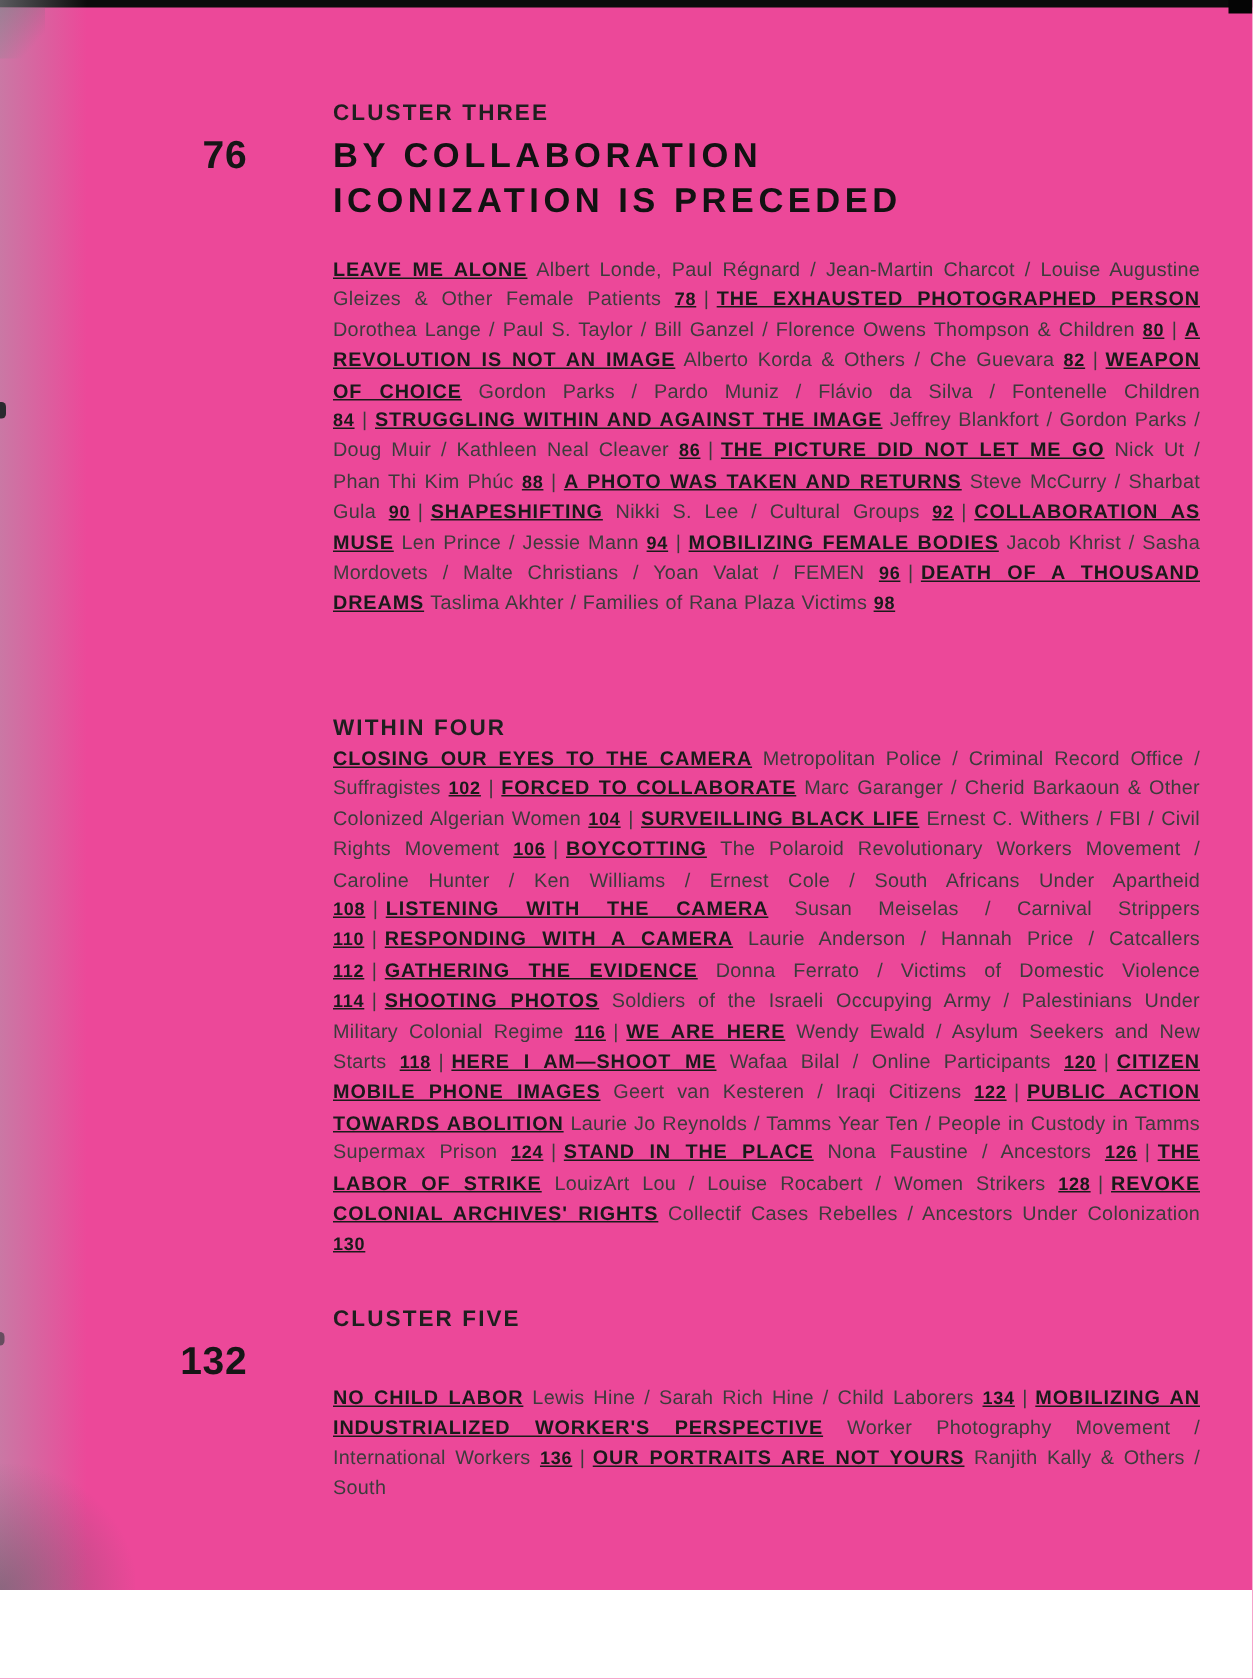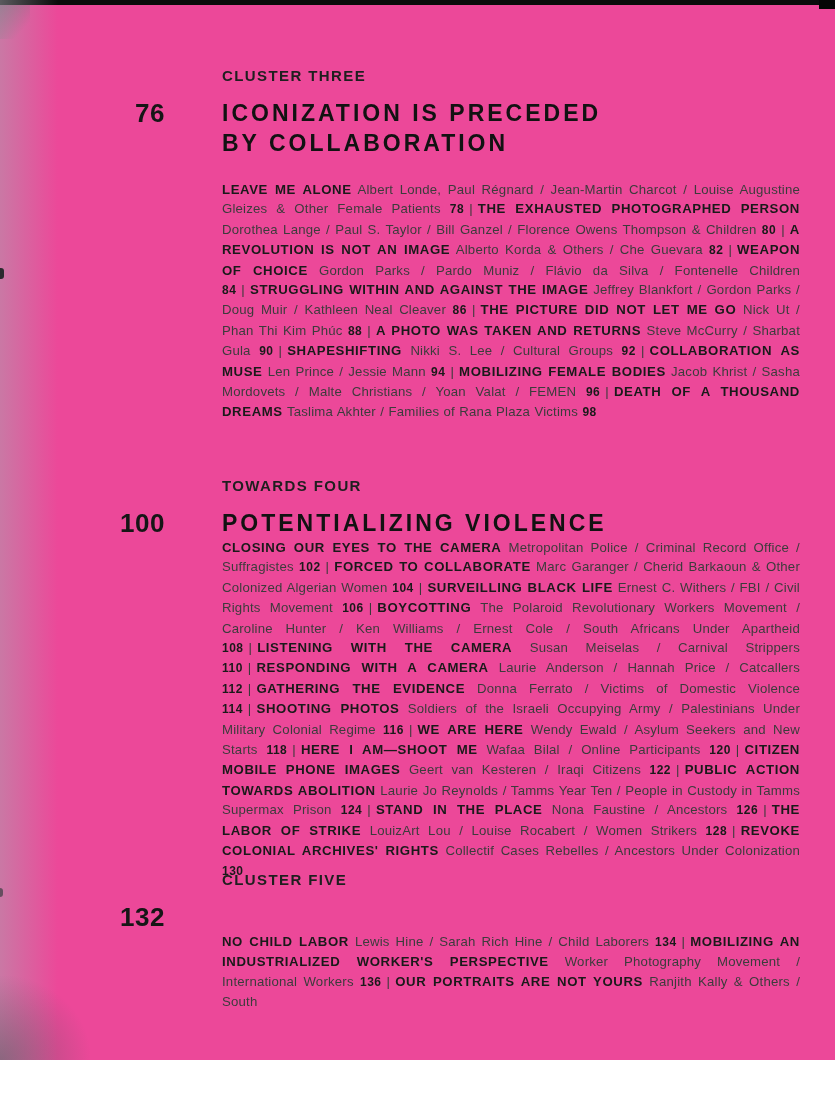--- a/index.html
+++ b/index.html
@@ -24,79 +24,72 @@
   
   .section{position:absolute;left:110px;width:692px;}
   .section-1{top:66px;}
   .section-2{top:476px;}
   .section-3{top:870px;}
   .cluster-label{
     margin-left:112px;
     font-size:15px;font-weight:700;letter-spacing:1.4px;
     line-height:20px;color:#1f1f1f;
   }
-  .headline{display:flex;align-items:flex-start;margin-top:12px;}
+  .headline{display:flex;align-items:flex-start;margin-top:2px;}
   .big-number{
     width:55px;text-align:right;flex:none;
     font-size:26px;font-weight:700;letter-spacing:.5px;
     line-height:30px;color:#161616;
   }
   .headline-title{
     margin-left:57px;
     font-size:23px;font-weight:700;letter-spacing:3px;
     line-height:30px;color:#121212;
   }
   .headline-title .line{display:block;white-space:nowrap;}
   .headline-title .line:empty{display:none;}
   .title-mark{font-size:11px;vertical-align:14px;letter-spacing:0;color:#2a2a2a;}
   .entries{
     margin-left:112px;width:578px;margin-top:0;
     font-size:13.2px;line-height:19.4px;color:#3c3c3c;
     text-align:justify;text-align-last:left;
     letter-spacing:.2px;word-spacing:.5px;
   }
   .section-1 .entries{margin-top:22px;}
-  .e-title{font-weight:700;color:#1a1a1a;letter-spacing:.6px;}
-  .e-page{font-weight:700;color:#1a1a1a;font-size:12px;letter-spacing:.5px;}
+  .e-title{font-weight:700;color:#1a1a1a;letter-spacing:.6px;text-decoration:underline;}
+  .e-page{font-weight:700;color:#1a1a1a;font-size:12px;letter-spacing:.5px;text-decoration:underline;}
   .sep{color:#3a3a3a;padding:0 5px;}
 </style>
 </head>
 <body>
 
 <div class="page">
 
   <div class="edge-top"></div>
   <div class="edge-top-right"></div>
   <div class="corner-top-left"></div>
   <div class="left-shadow"></div>
   <div class="left-nub-1"></div>
   <div class="left-nub-2"></div>
   <div class="corner-bottom-left"></div>
 
   <div class="section section-1">
     <div class="cluster-label">CLUSTER THREE</div>
     <div class="headline">
       <div class="big-number">76</div>
       <div class="headline-title">
+        <span class="line">BY COLLABORATION</span>
         <span class="line">ICONIZATION IS PRECEDED</span>
-        <span class="line">BY COLLABORATION</span>
       </div>
     </div>
     <p class="entries"><span class="e-title">LEAVE ME ALONE</span> <span class="e-credits">Albert Londe, Paul Régnard / Jean-Martin Charcot / Louise Augustine Gleizes &amp; Other Female Patients</span> <span class="e-page">78</span><span class="sep">|</span><span class="e-title">THE EXHAUSTED PHOTOGRAPHED PERSON</span> <span class="e-credits">Dorothea Lange / Paul S. Taylor / Bill Ganzel / Florence Owens Thompson &amp; Children</span> <span class="e-page">80</span><span class="sep">|</span><span class="e-title">A REVOLUTION IS NOT AN IMAGE</span> <span class="e-credits">Alberto Korda &amp; Others / Che Guevara</span> <span class="e-page">82</span><span class="sep">|</span><span class="e-title">WEAPON OF CHOICE</span> <span class="e-credits">Gordon Parks / Pardo Muniz / Flávio da Silva / Fontenelle Children</span> <span class="e-page">84</span><span class="sep">|</span><span class="e-title">STRUGGLING WITHIN AND AGAINST THE IMAGE</span> <span class="e-credits">Jeffrey Blankfort / Gordon Parks / Doug Muir / Kathleen Neal Cleaver</span> <span class="e-page">86</span><span class="sep">|</span><span class="e-title">THE PICTURE DID NOT LET ME GO</span> <span class="e-credits">Nick Ut / Phan Thi Kim Phúc</span> <span class="e-page">88</span><span class="sep">|</span><span class="e-title">A PHOTO WAS TAKEN AND RETURNS</span> <span class="e-credits">Steve McCurry / Sharbat Gula</span> <span class="e-page">90</span><span class="sep">|</span><span class="e-title">SHAPESHIFTING</span> <span class="e-credits">Nikki S. Lee / Cultural Groups</span> <span class="e-page">92</span><span class="sep">|</span><span class="e-title">COLLABORATION AS MUSE</span> <span class="e-credits">Len Prince / Jessie Mann</span> <span class="e-page">94</span><span class="sep">|</span><span class="e-title">MOBILIZING FEMALE BODIES</span> <span class="e-credits">Jacob Khrist / Sasha Mordovets / Malte Christians / Yoan Valat / FEMEN</span> <span class="e-page">96</span><span class="sep">|</span><span class="e-title">DEATH OF A THOUSAND DREAMS</span> <span class="e-credits">Taslima Akhter / Families of Rana Plaza Victims</span> <span class="e-page">98</span></p>
   </div>
 
   <div class="section section-2">
-    <div class="cluster-label">TOWARDS FOUR</div>
-    <div class="headline">
-      <div class="big-number">100</div>
-      <div class="headline-title">
-        <span class="line">POTENTIALIZING VIOLENCE</span>
-
-      </div>
-    </div>
+    <div class="cluster-label">WITHIN FOUR</div>
     <p class="entries"><span class="e-title">CLOSING OUR EYES TO THE CAMERA</span> <span class="e-credits">Metropolitan Police / Criminal Record Office / Suffragistes</span> <span class="e-page">102</span><span class="sep">|</span><span class="e-title">FORCED TO COLLABORATE</span> <span class="e-credits">Marc Garanger / Cherid Barkaoun &amp; Other Colonized Algerian Women</span> <span class="e-page">104</span><span class="sep">|</span><span class="e-title">SURVEILLING BLACK LIFE</span> <span class="e-credits">Ernest C. Withers / FBI / Civil Rights Movement</span> <span class="e-page">106</span><span class="sep">|</span><span class="e-title">BOYCOTTING</span> <span class="e-credits">The Polaroid Revolutionary Workers Movement / Caroline Hunter / Ken Williams / Ernest Cole / South Africans Under Apartheid</span> <span class="e-page">108</span><span class="sep">|</span><span class="e-title">LISTENING WITH THE CAMERA</span> <span class="e-credits">Susan Meiselas / Carnival Strippers</span> <span class="e-page">110</span><span class="sep">|</span><span class="e-title">RESPONDING WITH A CAMERA</span> <span class="e-credits">Laurie Anderson / Hannah Price / Catcallers</span> <span class="e-page">112</span><span class="sep">|</span><span class="e-title">GATHERING THE EVIDENCE</span> <span class="e-credits">Donna Ferrato / Victims of Domestic Violence</span> <span class="e-page">114</span><span class="sep">|</span><span class="e-title">SHOOTING PHOTOS</span> <span class="e-credits">Soldiers of the Israeli Occupying Army / Palestinians Under Military Colonial Regime</span> <span class="e-page">116</span><span class="sep">|</span><span class="e-title">WE ARE HERE</span> <span class="e-credits">Wendy Ewald / Asylum Seekers and New Starts</span> <span class="e-page">118</span><span class="sep">|</span><span class="e-title">HERE I AM—SHOOT ME</span> <span class="e-credits">Wafaa Bilal / Online Participants</span> <span class="e-page">120</span><span class="sep">|</span><span class="e-title">CITIZEN MOBILE PHONE IMAGES</span> <span class="e-credits">Geert van Kesteren / Iraqi Citizens</span> <span class="e-page">122</span><span class="sep">|</span><span class="e-title">PUBLIC ACTION TOWARDS ABOLITION</span> <span class="e-credits">Laurie Jo Reynolds / Tamms Year Ten / People in Custody in Tamms Supermax Prison</span> <span class="e-page">124</span><span class="sep">|</span><span class="e-title">STAND IN THE PLACE</span> <span class="e-credits">Nona Faustine / Ancestors</span> <span class="e-page">126</span><span class="sep">|</span><span class="e-title">THE LABOR OF STRIKE</span> <span class="e-credits">LouizArt Lou / Louise Rocabert / Women Strikers</span> <span class="e-page">128</span><span class="sep">|</span><span class="e-title">REVOKE COLONIAL ARCHIVES' RIGHTS</span> <span class="e-credits">Collectif Cases Rebelles / Ancestors Under Colonization</span> <span class="e-page">130</span></p>
   </div>
 
   <div class="section section-3">
     <div class="cluster-label">CLUSTER FIVE</div>
     <div class="headline">
       <div class="big-number">132</div>
     </div>
     <p class="entries"><span class="e-title">NO CHILD LABOR</span> <span class="e-credits">Lewis Hine / Sarah Rich Hine / Child Laborers</span> <span class="e-page">134</span><span class="sep">|</span><span class="e-title">MOBILIZING AN INDUSTRIALIZED WORKER'S PERSPECTIVE</span> <span class="e-credits">Worker Photography Movement / International Workers</span> <span class="e-page">136</span><span class="sep">|</span><span class="e-title">OUR PORTRAITS ARE NOT YOURS</span> <span class="e-credits">Ranjith Kally &amp; Others / South</span></p>
   </div>

